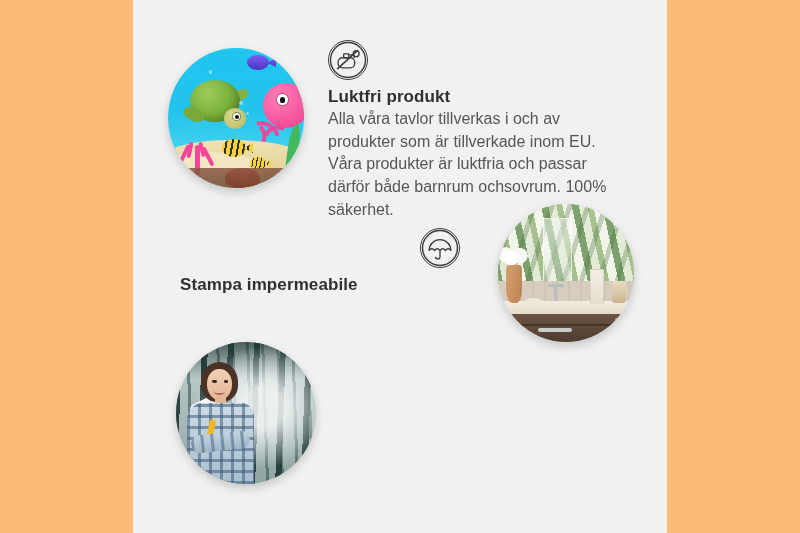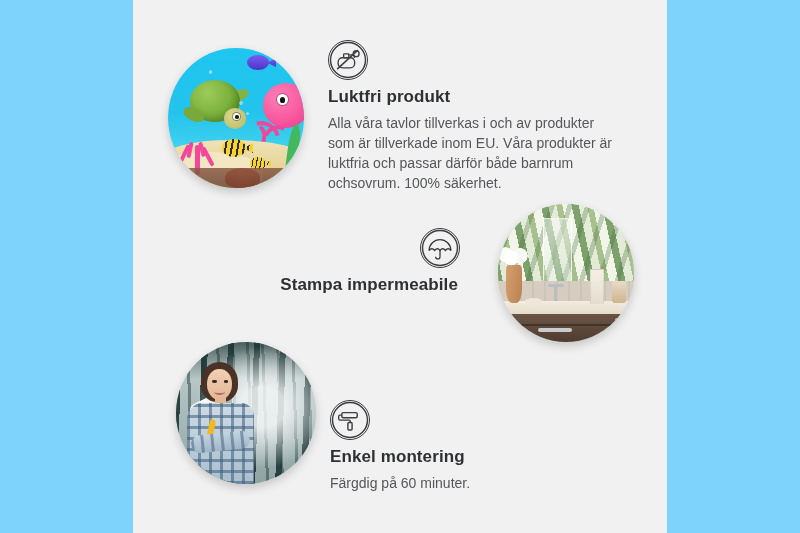--- a/index.html
+++ b/index.html
@@ -11,21 +11,21 @@
     height: 533px;
     background: #ffffff;
     font-family: "Liberation Sans", sans-serif;
     overflow: hidden;
   }
 
   .stage {
     position: relative;
     width: 800px;
     height: 533px;
-    background: #7dd3fc;
+    background: #fdba74;
   }
 
   
   .panel {
     position: absolute;
     left: 133px;
     top: 0;
     width: 534px;
     height: 533px;
     background: #f1f1f1;
@@ -55,28 +55,27 @@
     margin-left: auto;
   }
   .feature .title {
     font-size: 17px;
     font-weight: bold;
     color: #2f3033;
     margin-top: 9px;
     letter-spacing: 0.1px;
   }
   .feature .body {
-    font-size: 14px;
+    font-size: 16px;
     line-height: 1.42;
     color: #55565a;
-    margin-top: 7px;
+    margin-top: 1px;
   }
   .feature.align-right .title,
   .feature.align-right .body {
-    text-align: right;
   }
 
   
   .sea {
     background:
       linear-gradient(#1fc6f0 0%, #23c3ec 45%, #3fd0ee 70%, #63d8f2 100%);
   }
   .sea .sand {
     position: absolute;
     left: -4%; right: -4%; bottom: 0;
@@ -590,26 +589,14 @@
       <div class="eye-l"></div>
       <div class="eye-r"></div>
       <div class="smile"></div>
       <div class="neck"></div>
       <div class="shirt"></div>
       <div class="roller-handle"></div>
       <div class="arm"></div>
     </div>
   </div>
 
-  <div class="feature" style="left:330px; top:400px; width:250px;">
-    <div class="icon-wrap">
-      <svg class="icon-circle" viewBox="0 0 40 40" xmlns="http://www.w3.org/2000/svg">
-        <circle cx="20" cy="20" r="18.4" fill="none" stroke="#3c3d40" stroke-width="1.5"></circle>
-        <rect x="11.4" y="12.2" width="16.2" height="5.4" rx="1.6" fill="none" stroke="#3c3d40" stroke-width="1.5"></rect>
-        <path d="M11.4 14.9 h-2.0 a1.3 1.3 0 0 0 -1.3 1.3 v2.6 a1.3 1.3 0 0 0 1.3 1.3 h9.6 a1.3 1.3 0 0 1 1.3 1.3 v1.0" fill="none" stroke="#3c3d40" stroke-width="1.4"></path>
-        <rect x="17.8" y="22.6" width="4.4" height="8.0" rx="1.1" fill="none" stroke="#3c3d40" stroke-width="1.5"></rect>
-      </svg>
-    </div>
-    <div class="title">Enkel montering</div>
-    <div class="body">Färgdig på 60 minuter.</div>
-  </div>
 
 </div>
 
 </body></html>

